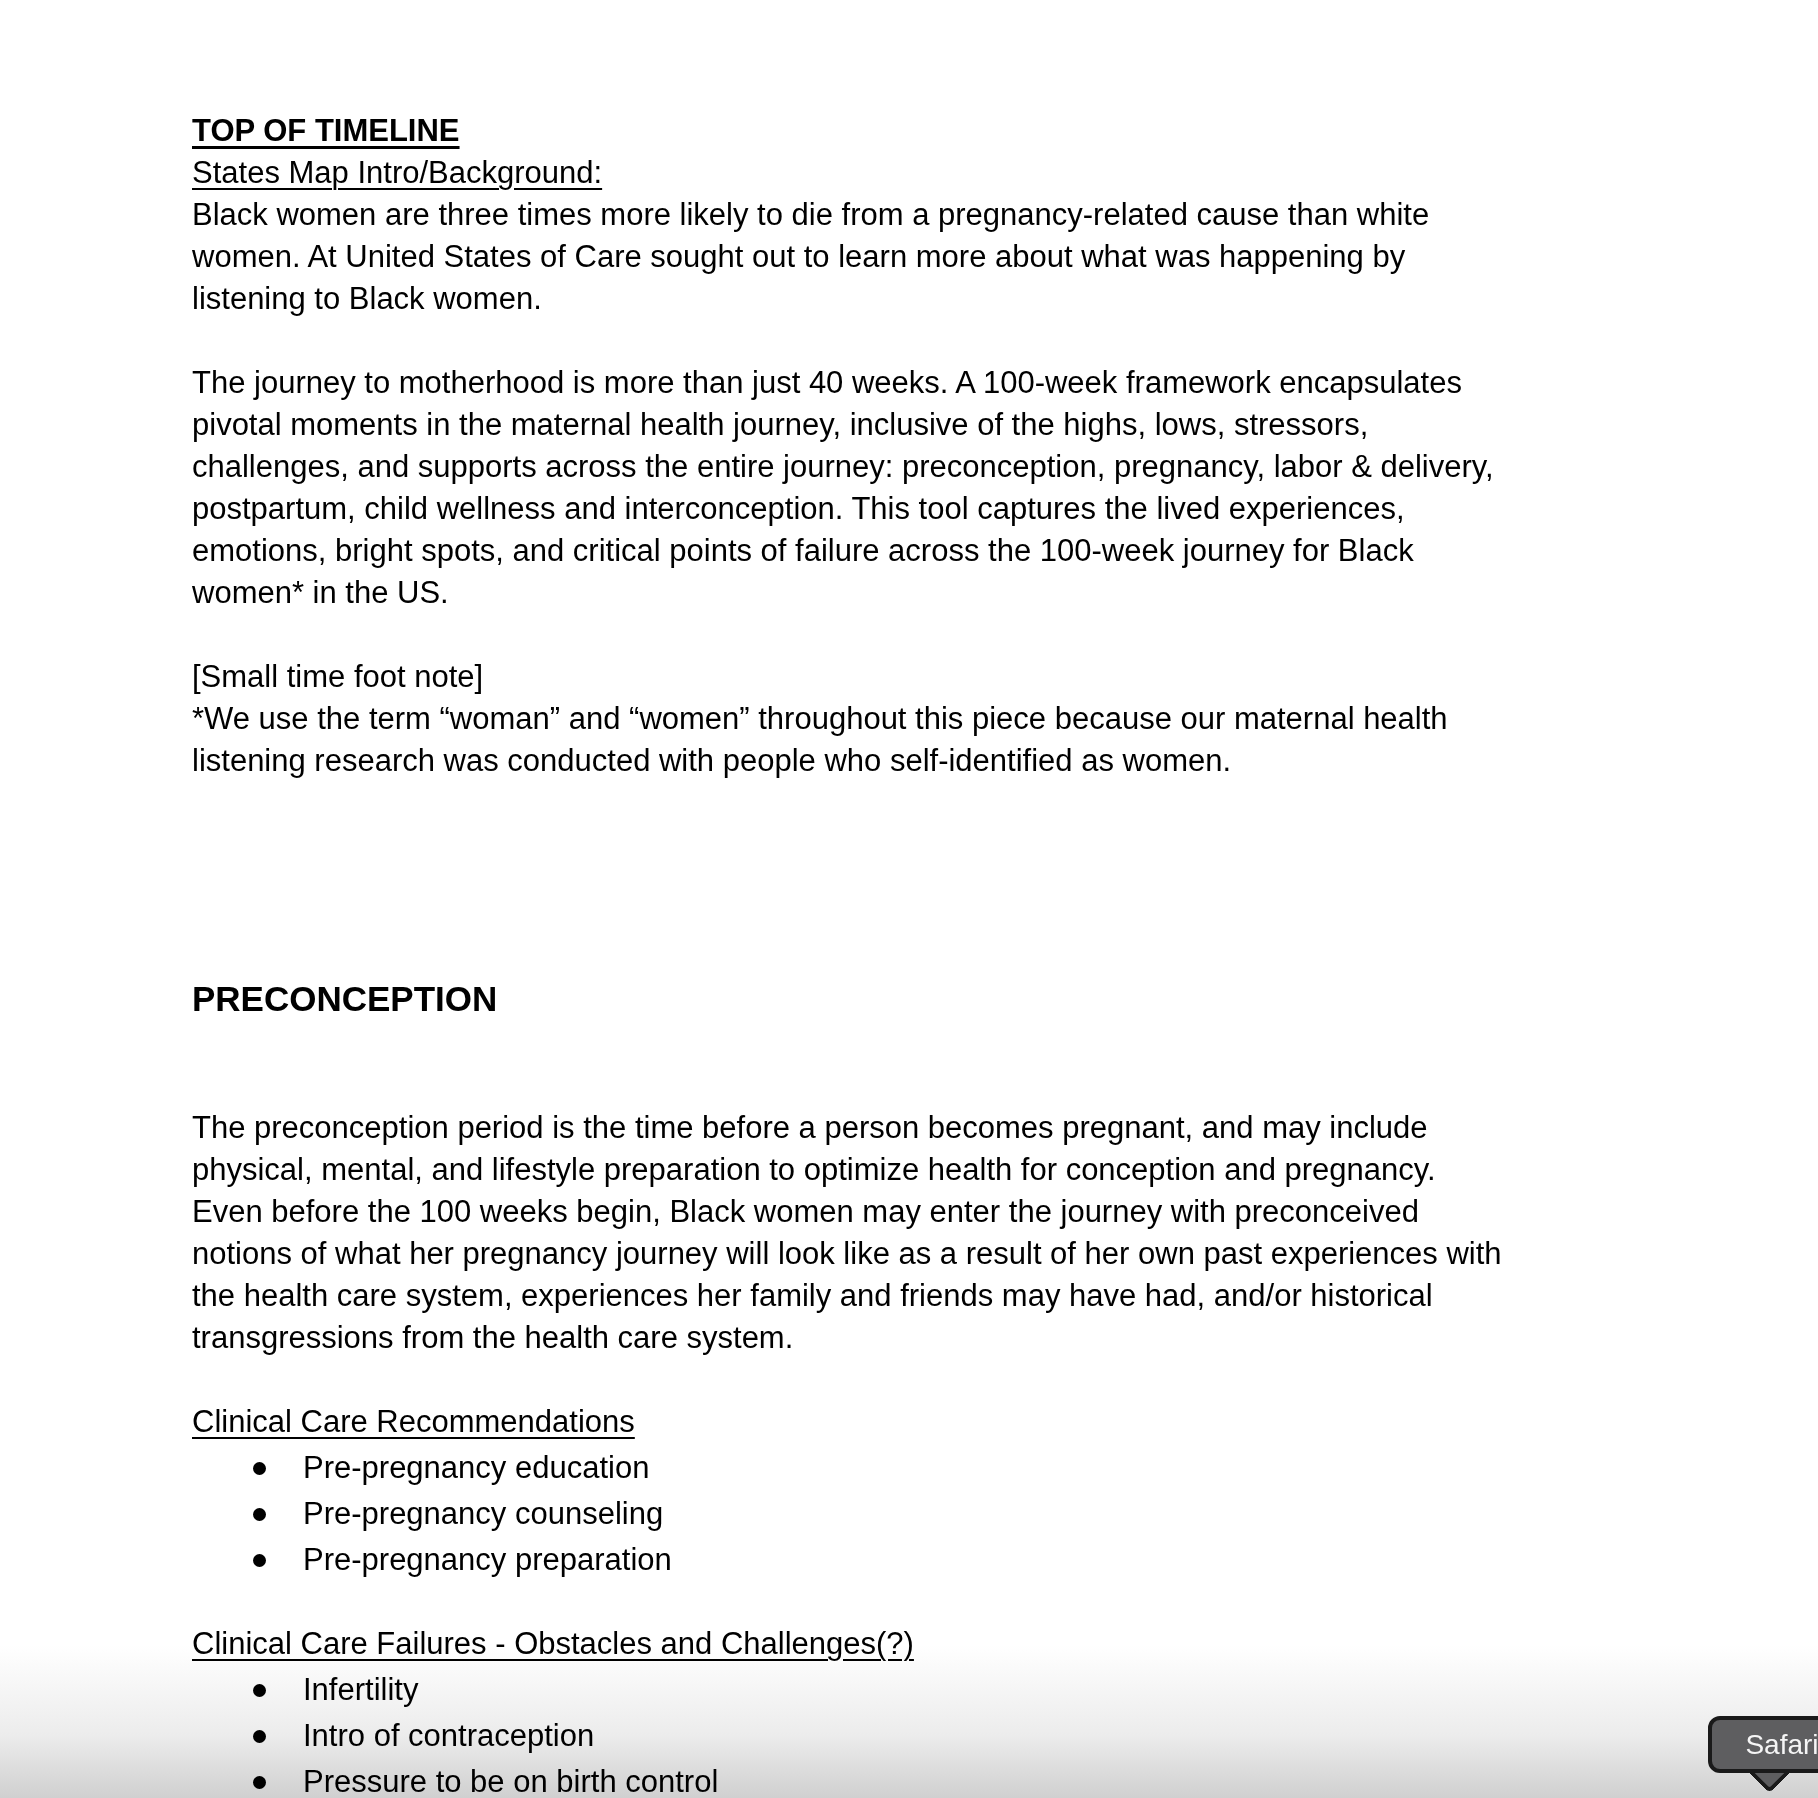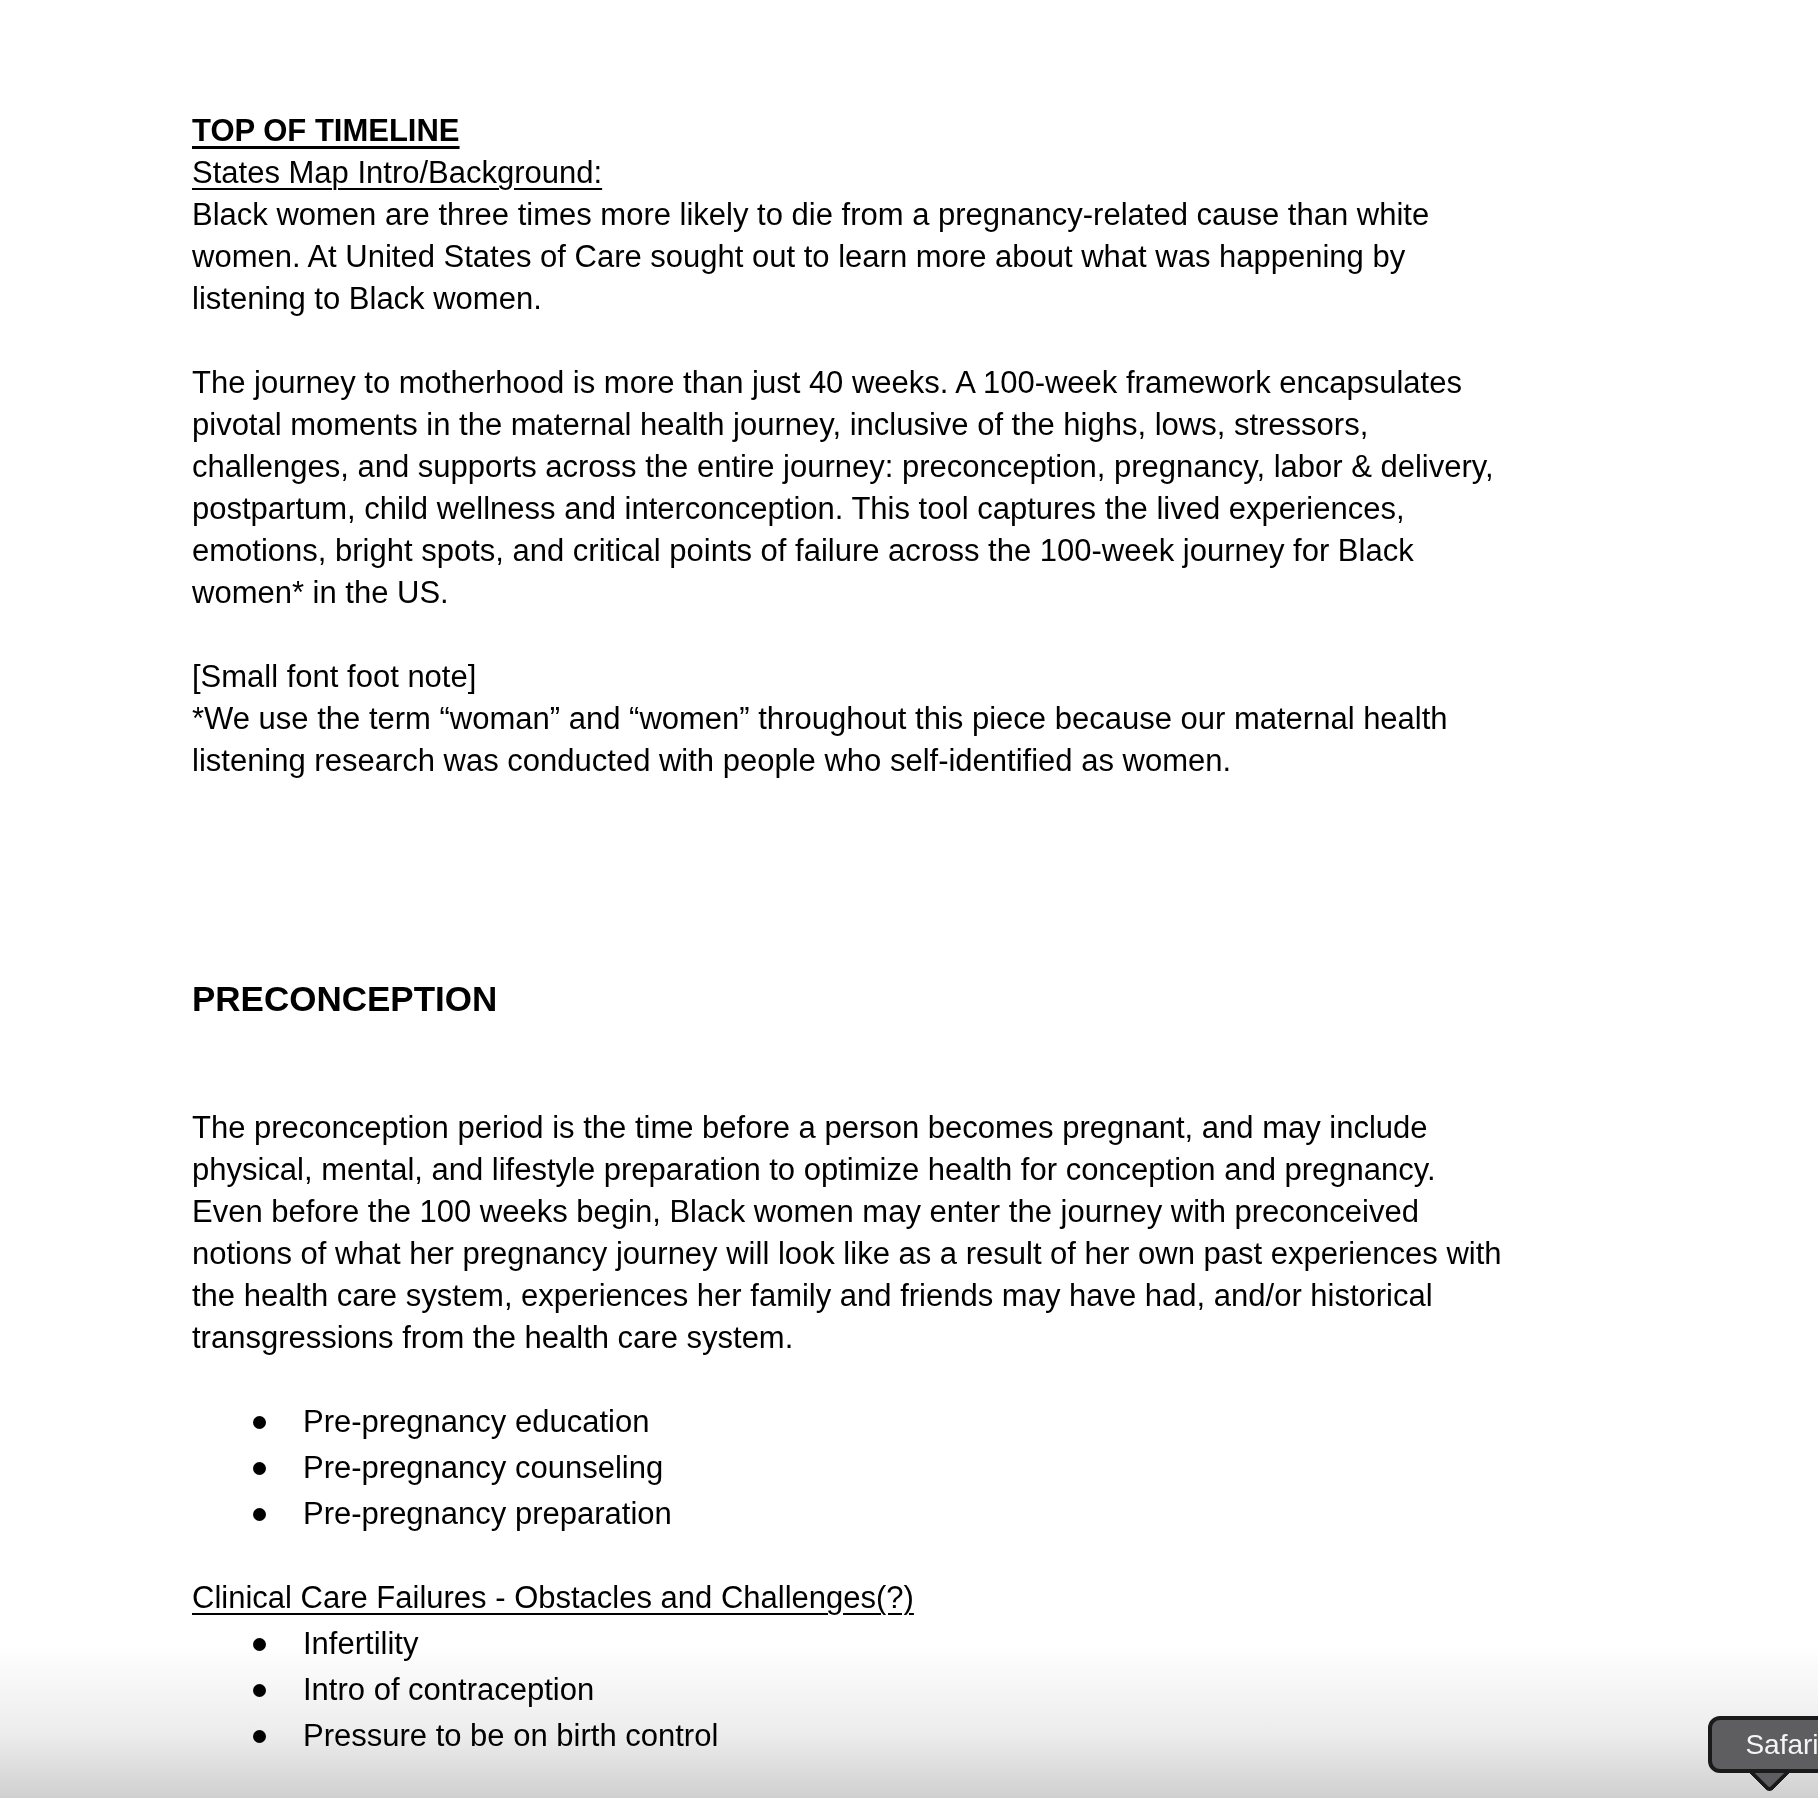--- a/index.html
+++ b/index.html
@@ -127,34 +127,35 @@
 women. At United States of Care sought out to learn more about what was happening by
 listening to Black women.</p>
 
   <p class="para lines">The journey to motherhood is more than just 40 weeks. A 100-week framework encapsulates
 pivotal moments in the maternal health journey, inclusive of the highs, lows, stressors,
 challenges, and supports across the entire journey: preconception, pregnancy, labor &amp; delivery,
 postpartum, child wellness and interconception. This tool captures the lived experiences,
 emotions, bright spots, and critical points of failure across the 100-week journey for Black
 women* in the US.</p>
 
-  <p>[Small font foot note]</p>
+  <p>[Small time foot note]</p>
 
   <p class="lines">*We use the term “woman” and “women” throughout this piece because our maternal health
 listening research was conducted with people who self-identified as women.</p>
 
   <h2 class="big-center">PRECONCEPTION</h2>
 
   <p class="para lines">The preconception period is the time before a person becomes pregnant, and may include
 physical, mental, and lifestyle preparation to optimize health for conception and pregnancy.
 Even before the 100 weeks begin, Black women may enter the journey with preconceived
 notions of what her pregnancy journey will look like as a result of her own past experiences with
 the health care system, experiences her family and friends may have had, and/or historical
 transgressions from the health care system.</p>
 
+  <h3 class="underlined">Clinical Care Recommendations</h3>
 
   <ul class="bullets">
     <li>Pre-pregnancy education</li>
     <li>Pre-pregnancy counseling</li>
     <li>Pre-pregnancy preparation</li>
   </ul>
 
   <h3 class="underlined gap-above">Clinical Care Failures - Obstacles and Challenges(?)</h3>
 
   <ul class="bullets">

